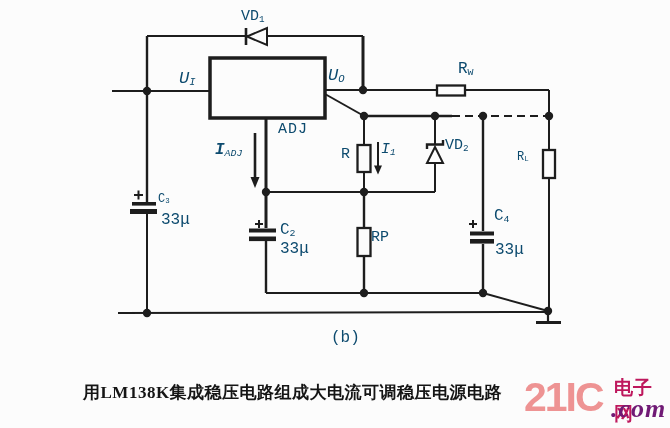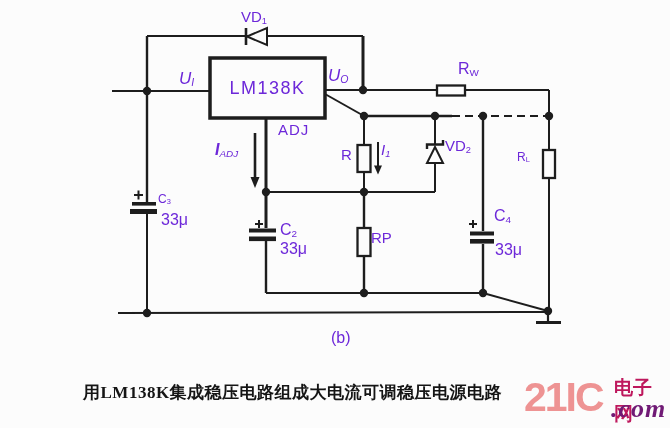--- a/index.html
+++ b/index.html
@@ -2,22 +2,22 @@
 <html><head>
 <meta charset="utf-8">
 <style>
   html,body{margin:0;padding:0;background:#ffffff;}
   #canvas{
     position:relative;width:670px;height:428px;background:#fcfcfc;
     overflow:hidden;font-family:"Liberation Serif",serif;
   }
   #circuit-svg{position:absolute;left:0;top:0;}
   .lbl{
-    position:absolute;color:#6d28d9;line-height:1;white-space:nowrap;
-    font-family:Liberation Sans, sans-serif;
+    position:absolute;color:#0c4a6e;line-height:1;white-space:nowrap;
+    font-family:Liberation Mono, monospace;
   }
   .lbl .s{font-size:62%;vertical-align:-18%;}
   .it{font-style:italic;}
   #ic-label{
     left:210px;top:58px;width:115px;height:60px;display:flex;
     align-items:center;justify-content:center;font-size:18px;
     letter-spacing:1.5px;
   }
   #caption{
     position:absolute;left:83px;top:381px;font-size:17px;font-weight:bold;
@@ -134,23 +134,20 @@
         <circle cx="483" cy="293" r="4.2"></circle>
       <circle cx="147" cy="313" r="4.2"></circle>
         <circle cx="548" cy="311" r="4.2"></circle>
     </g>
   </svg>
 
   <div class="lbl" style="left:241px;top:9px;font-size:15px"><span>VD</span><span class="s">1</span></div>
 
   <div class="lbl it" style="left:179px;top:70px;font-size:17px"><span>U</span><span class="s">I</span></div>
 
-  <div class="lbl" id="ic-label">
-      <span>LM138K</span>
-    </div>
 
   <div class="lbl it" style="left:328px;top:67px;font-size:17px"><span>U</span><span class="s">O</span></div>
 
   <div class="lbl" style="left:278px;top:122px;font-size:15px;letter-spacing:1px"><span>ADJ</span></div>
 
   <div class="lbl it" style="left:215px;top:142px;font-size:16px;font-weight:bold"><span>I</span><span class="s" style="font-weight:normal">ADJ</span></div>
 
   <div class="lbl" style="left:341px;top:147px;font-size:15px"><span>R</span></div>
 
   <div class="lbl it" style="left:381px;top:142px;font-size:15px"><span>I</span><span class="s">1</span></div>

